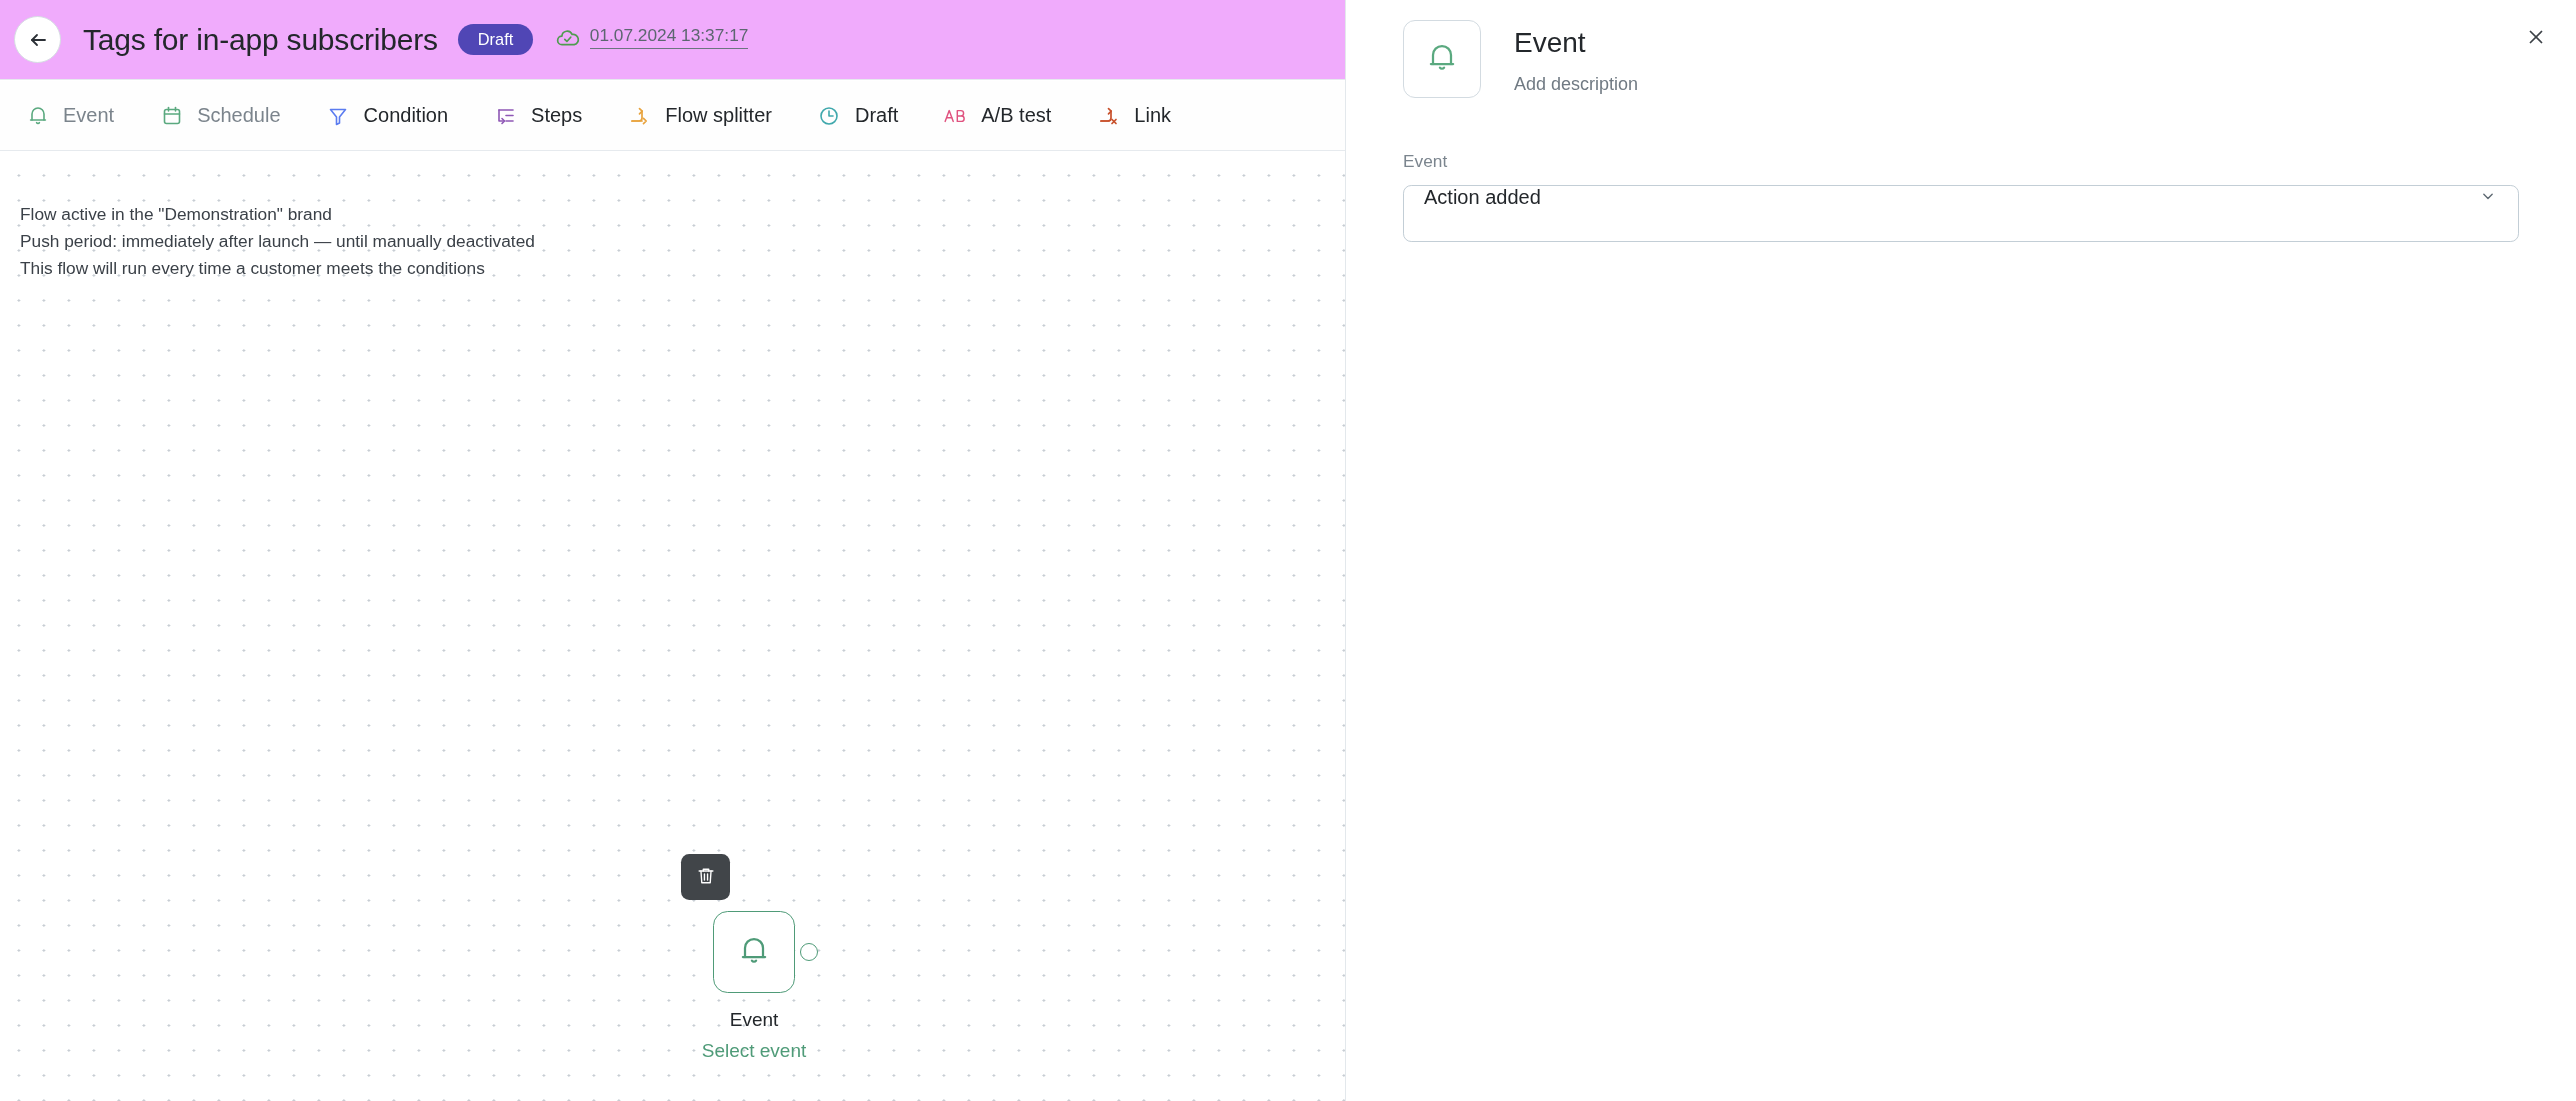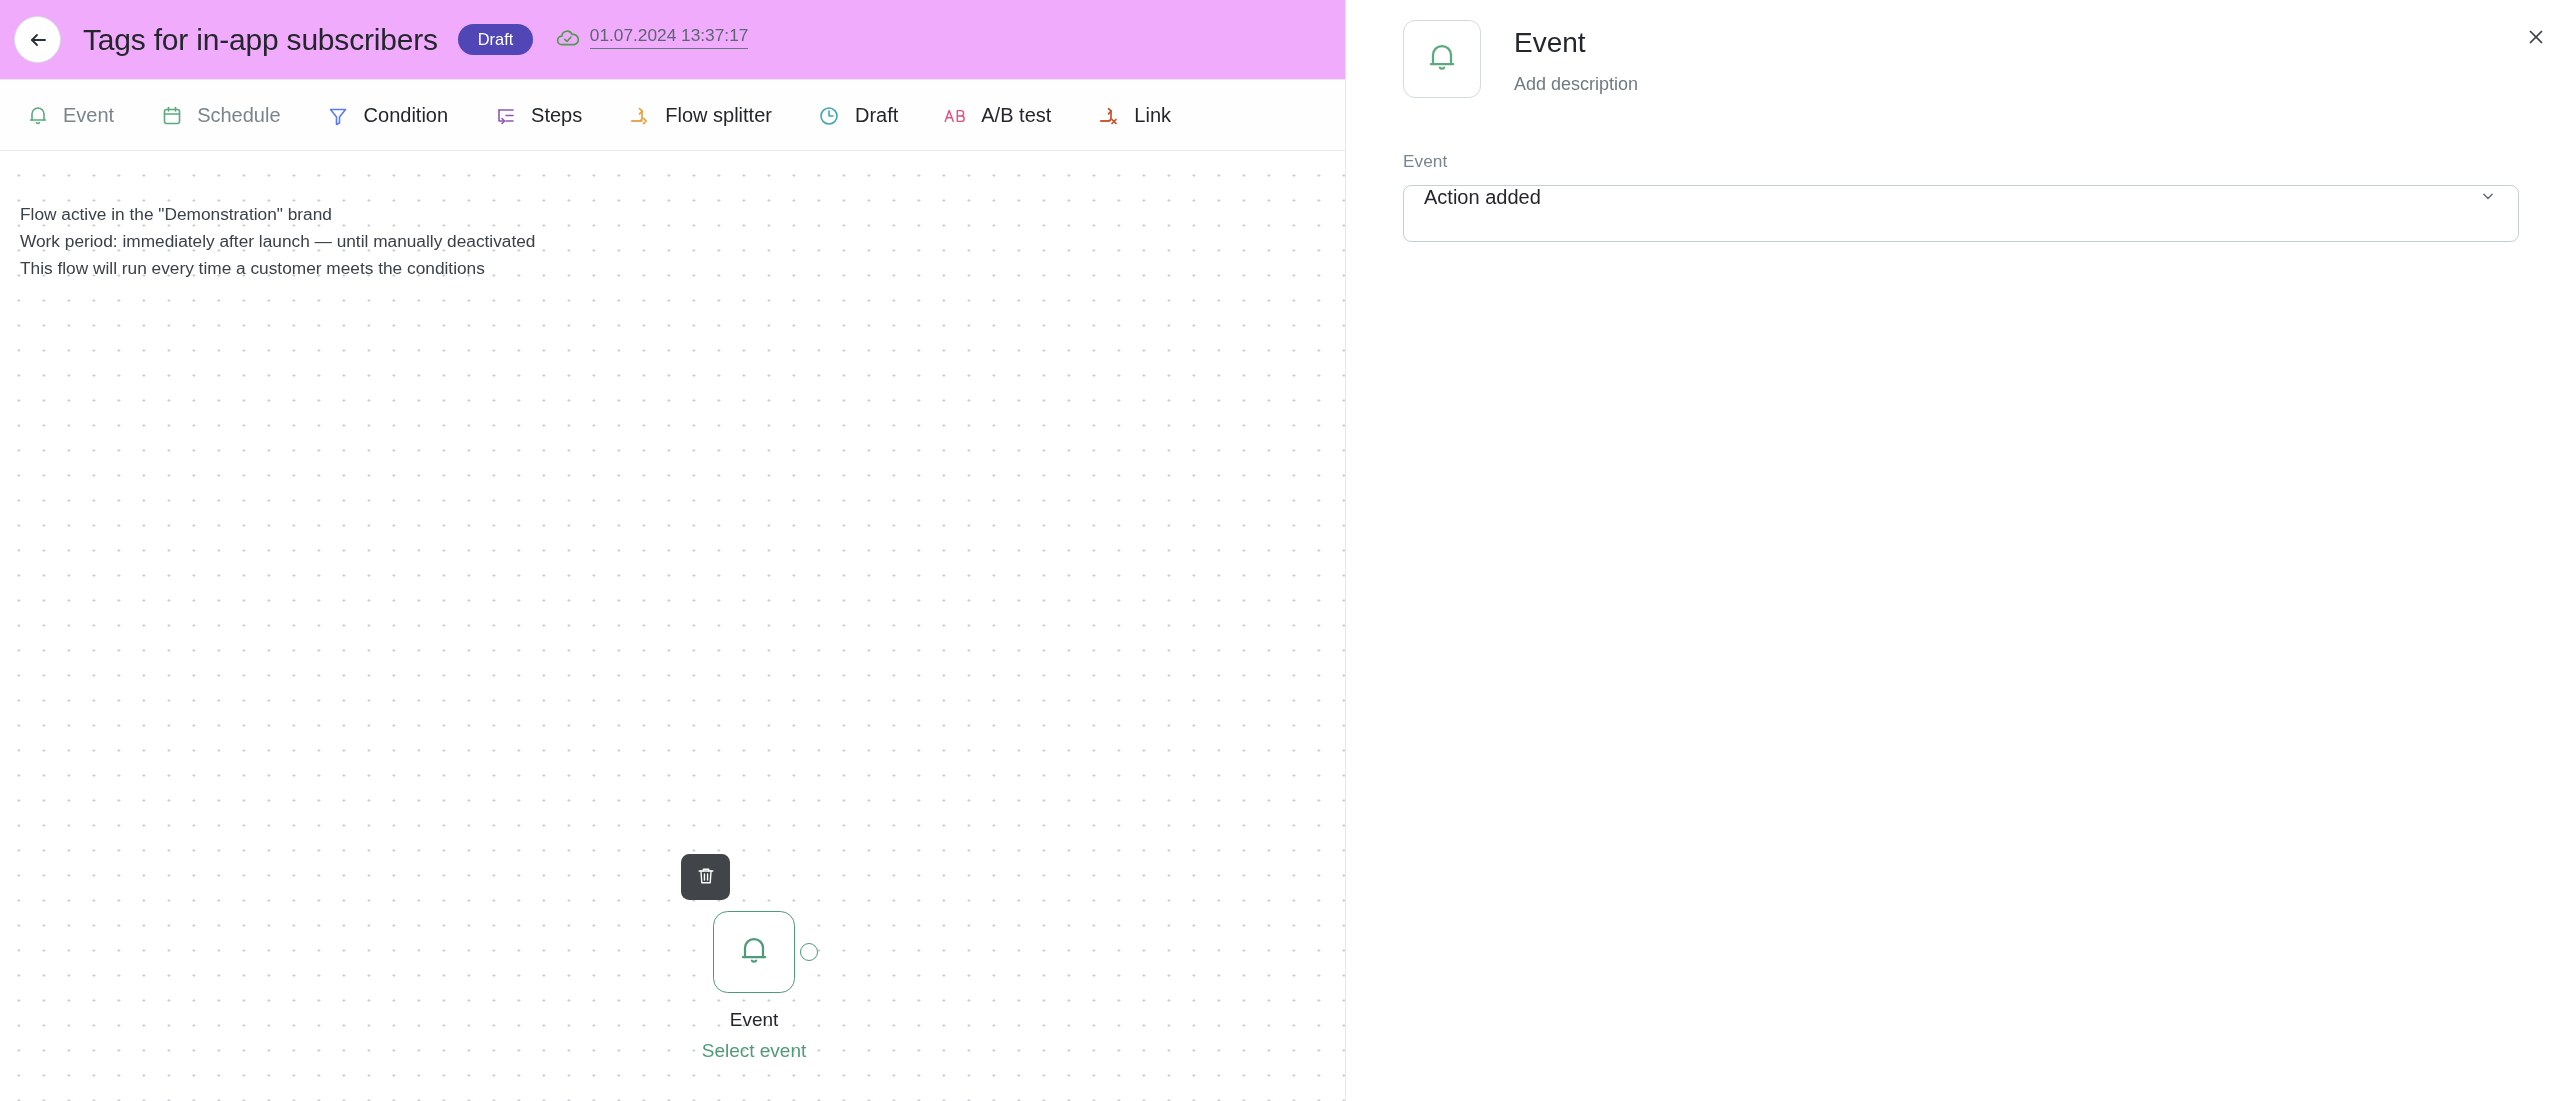--- a/index.html
+++ b/index.html
@@ -293,21 +293,21 @@
       </span>
       <span class="tab-label">Link</span>
     </div>
 
   </div>
 
   <div class="canvas">
 
     <div class="flowinfo">
       <div>Flow active in the "Demonstration" brand</div>
-      <div>Work period: immediately after launch — until manually deactivated</div>
+      <div>Push period: immediately after launch — until manually deactivated</div>
       <div>This flow will run every time a customer meets the conditions</div>
     </div>
 
     <div class="node-wrap">
       <div class="node-toolbar">
         <span>
           <svg width="22" height="22" viewBox="0 0 24 24" fill="none" stroke="#ffffff" stroke-width="1.5" stroke-linecap="round" stroke-linejoin="round">
             <line x1="4.5" y1="6.5" x2="19.5" y2="6.5"></line>
             <path d="M9 6.5V4.6h6V6.5"></path>
             <path d="M6.5 6.5 7.4 19.4h9.2L17.5 6.5"></path>

